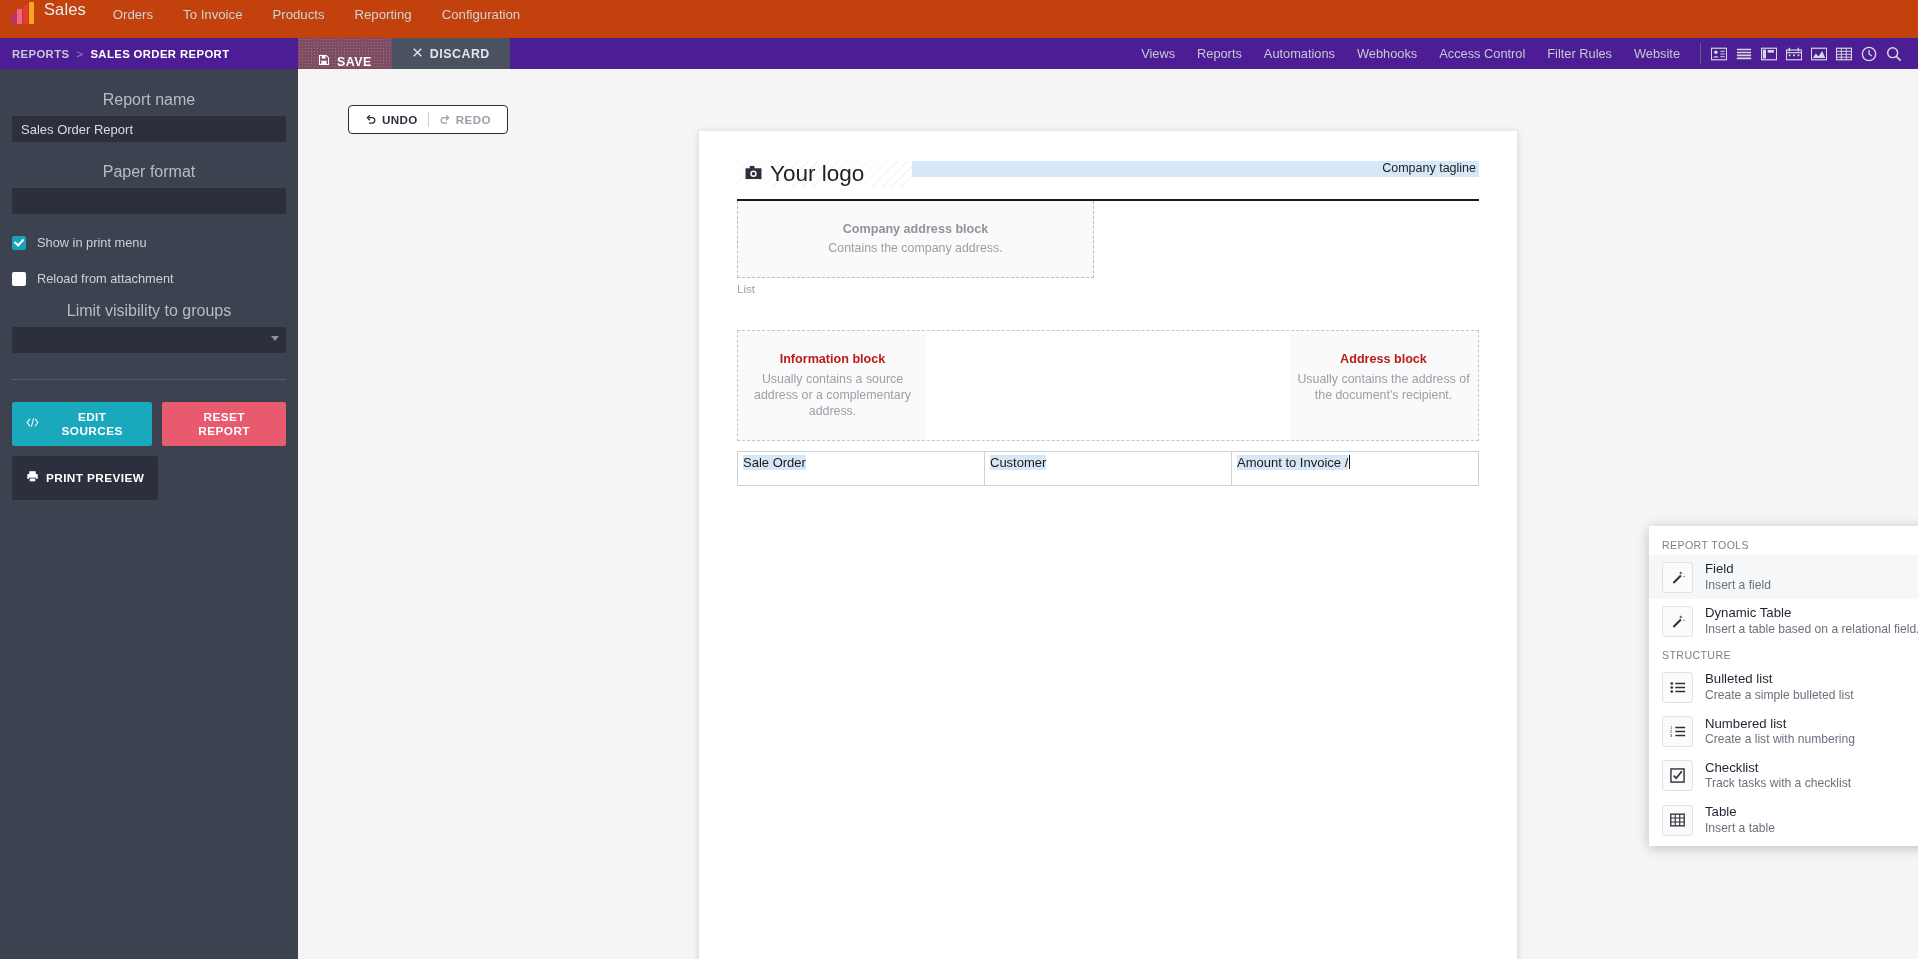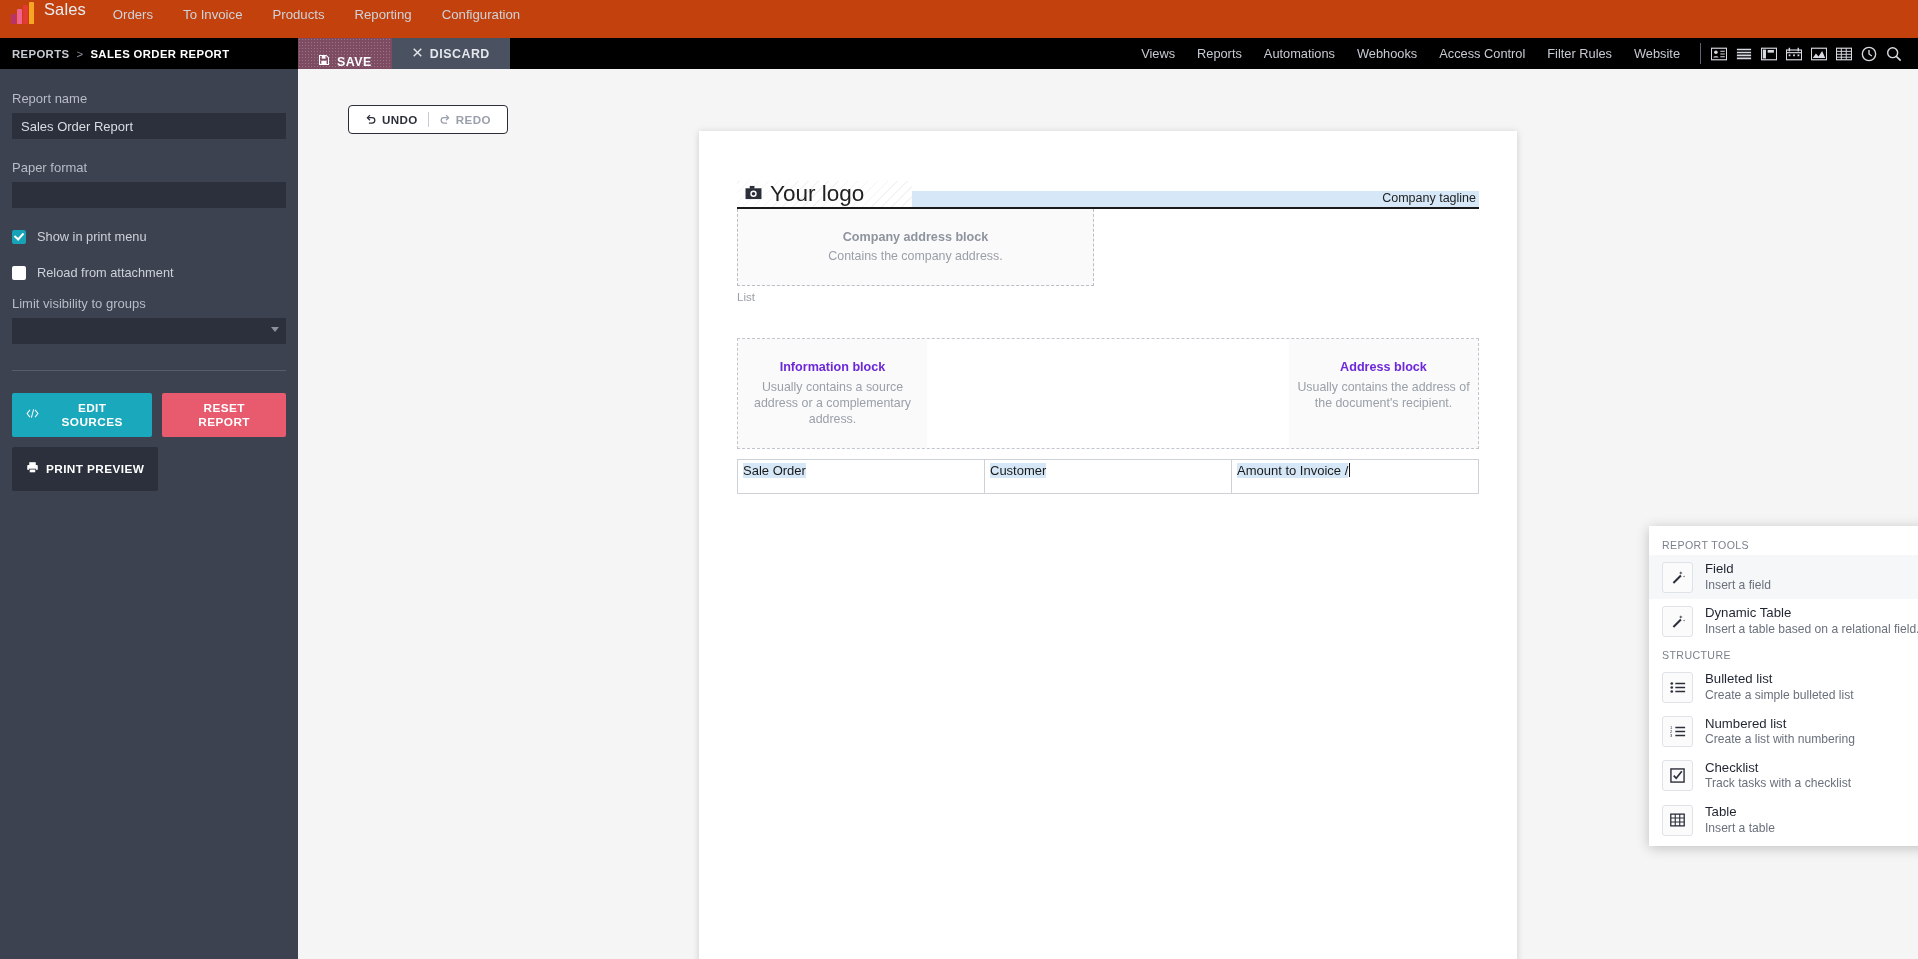--- a/index.html
+++ b/index.html
@@ -66,21 +66,21 @@
     color: #fff;
     font-size: 14px;
     font-weight: bold;
     padding: 0 22px;
     display: flex; align-items: center;
   }
 
   
   .subbar {
     height: 31px;
-    background: #000000;
+    background: #4c1d95;
     display: flex;
     align-items: stretch;
     position: relative;
     z-index: 39;
   }
   .breadcrumb {
     display: flex; align-items: center;
     padding: 0 12px;
     gap: 7px;
     color: #c6cad2;
@@ -137,22 +137,23 @@
 
   
   .sidebar {
     width: 298px;
     background: #3c4250;
     padding: 22px 12px 0 12px;
     flex: 0 0 298px;
   }
   .fld-label {
     color: #b7bcc6;
-    font-size: 13px;
+    font-size: 16px;
     margin-bottom: 7px;
+    text-align: center;
   }
   .fld-input {
     height: 26px;
     background: #2b303c;
     border: none;
     width: 100%;
     color: #d9dce2;
     font-size: 13px;
     font-family: "Liberation Sans", sans-serif;
     padding: 0 9px;
@@ -229,23 +230,22 @@
   
   .sheet {
     position: absolute;
     left: 401px; top: 62px;
     width: 818px; height: 836px;
     background: #fff;
     box-shadow: 0 1px 7px rgba(0,0,0,.16);
     padding: 30px 38px 0 38px;
   }
   .logo-row {
-    display:flex; align-items:flex-end;
+    display:flex; align-items:flex-start;
     height: 38px;
-    margin-top: 8px;
   }
   .logo-box {
     width: 175px;
     display:flex; align-items:center; gap: 8px;
     background-image: repeating-linear-gradient(-45deg, rgba(0,0,0,.045) 0 1px, transparent 1px 7px);
     padding-left: 8px;
   }
   .logo-box .cam { color:#2b2f3a; font-size:18px; line-height:1; }
   .logo-box .ylt { font-size: 22.5px; color:#222; }
   .tagline-box {
@@ -276,21 +276,21 @@
     margin-top: 35px;
   }
   .info-block, .addr2-block {
     width: 189px;
     background: #fafafa;
     text-align:center;
     padding: 21px 6px 20px 6px;
   }
   .info-block { margin-right: auto; }
   .addr2-block { margin-left: auto; }
-  .blk-t1 { font-size:12.6px; color:#6d28d9; font-weight:bold; margin-bottom:5px; }
+  .blk-t1 { font-size:12.6px; color:#b91c1c; font-weight:bold; margin-bottom:5px; }
   .blk-t2 { font-size:12.4px; color:#9aa0a9; line-height:1.32; }
 
   .rtable {
     width: 100%;
     border-collapse: collapse;
     margin-top: 10px;
     table-layout: fixed;
   }
   .rtable td {
     border: 1px solid #cdd2d9;

